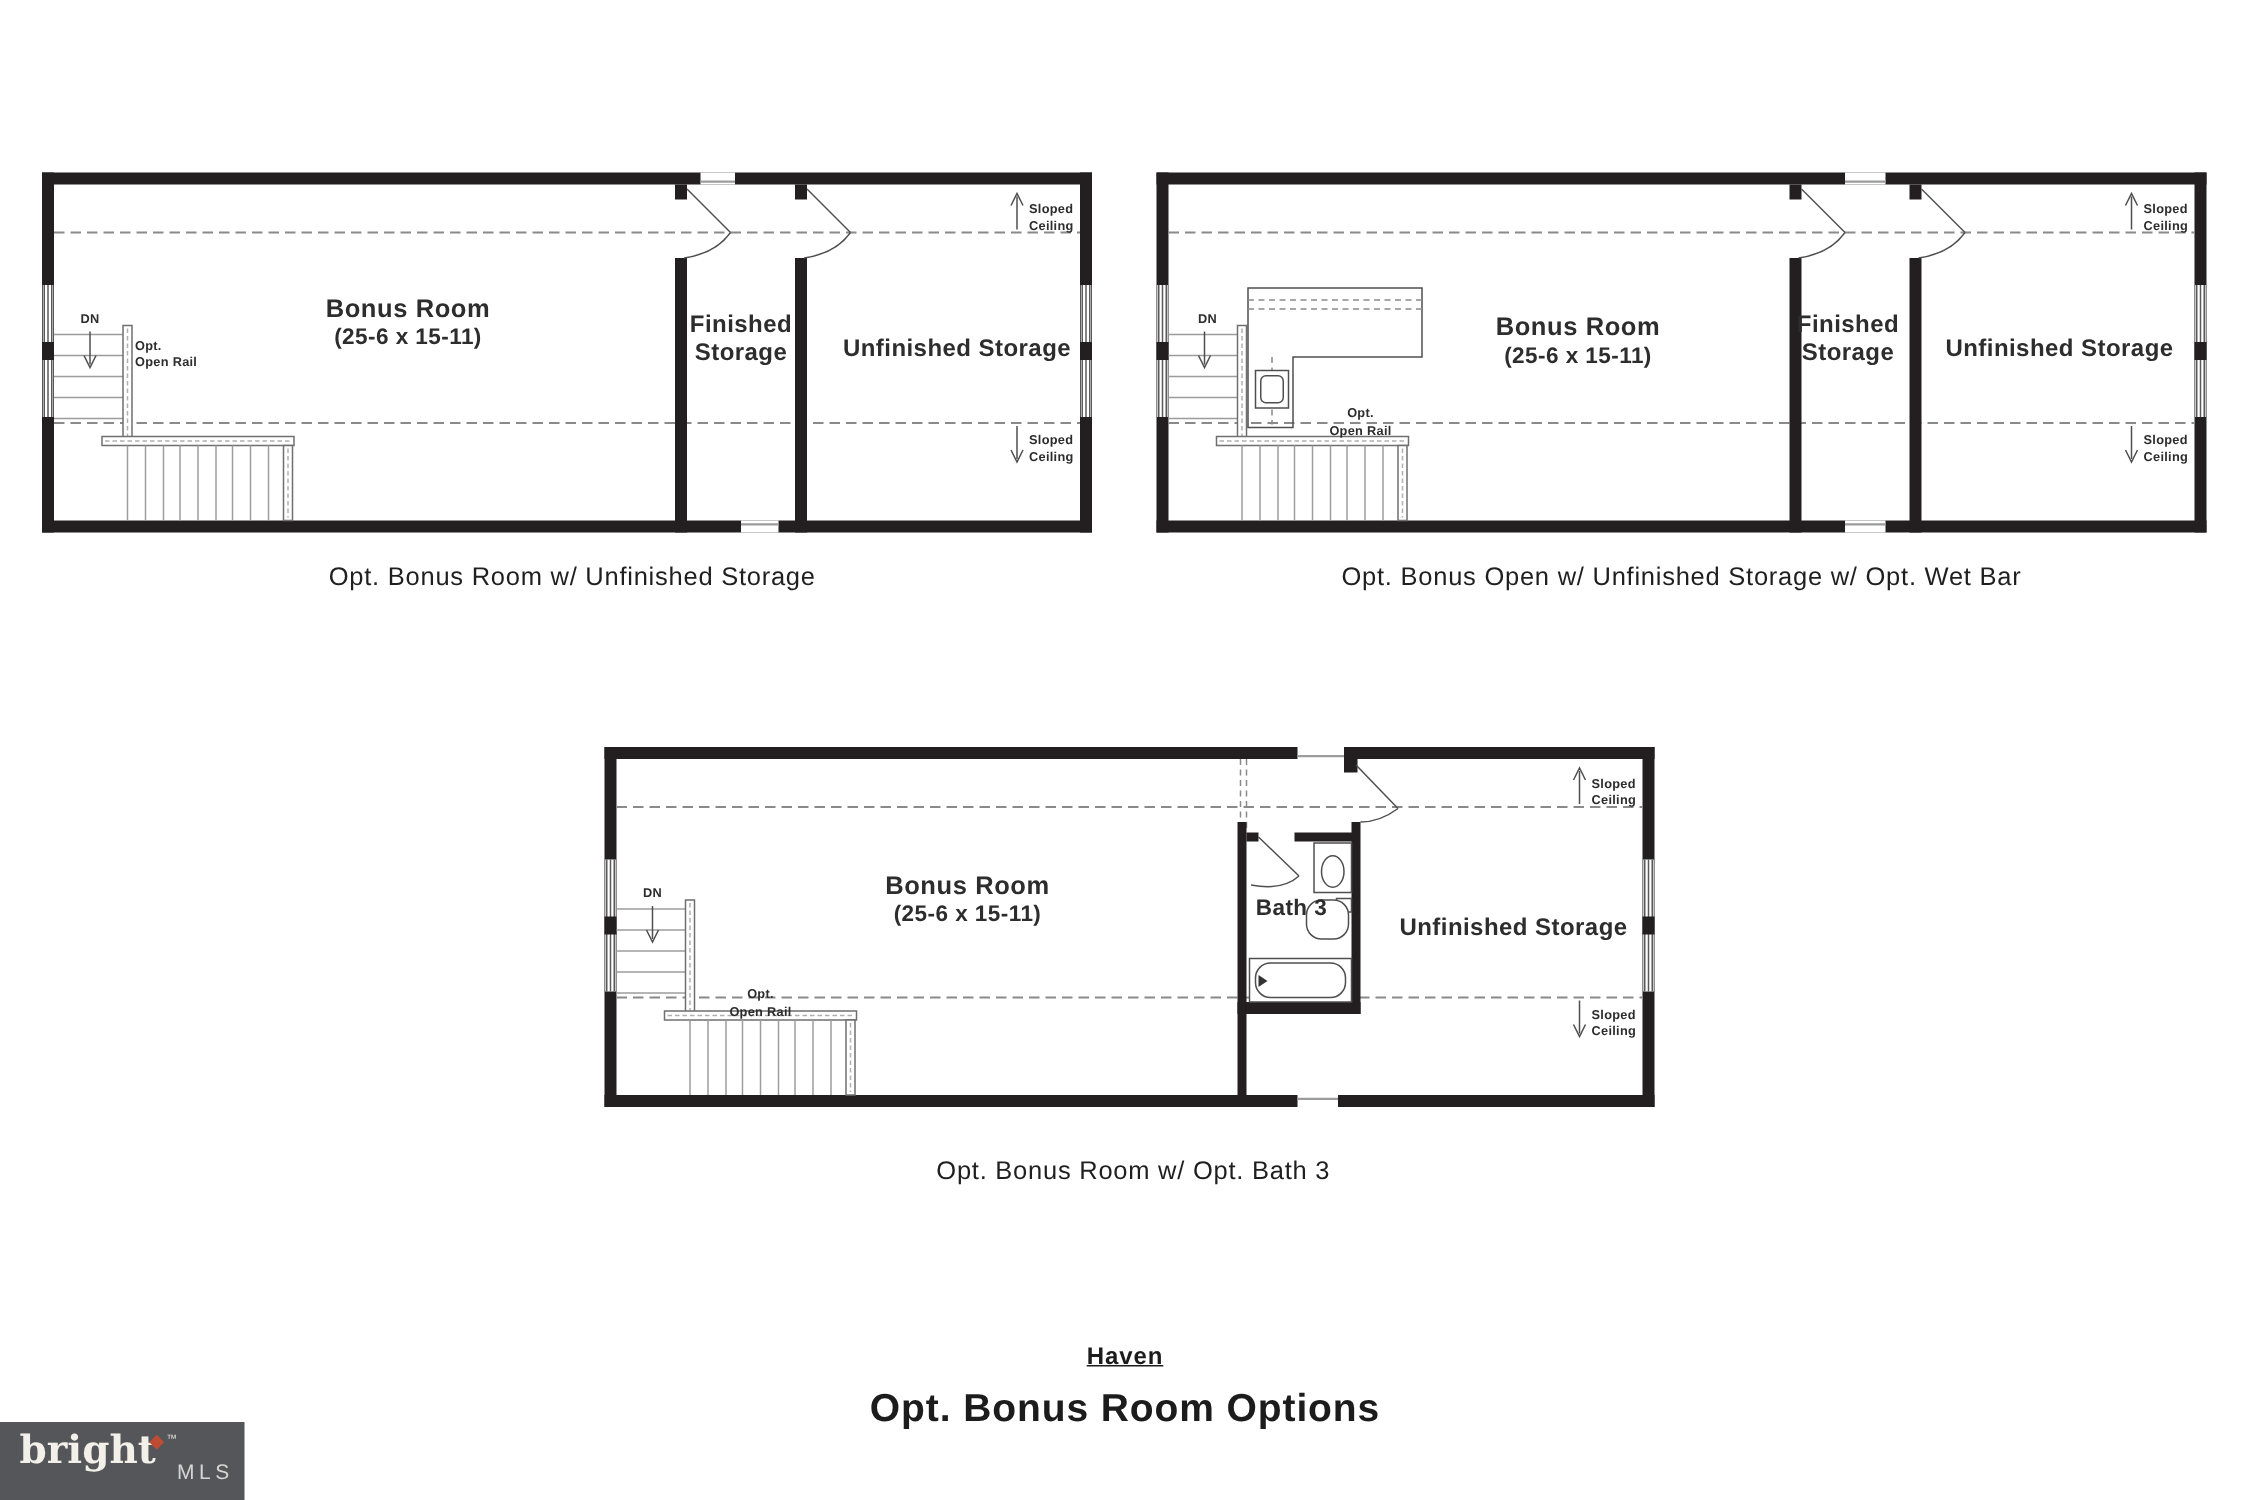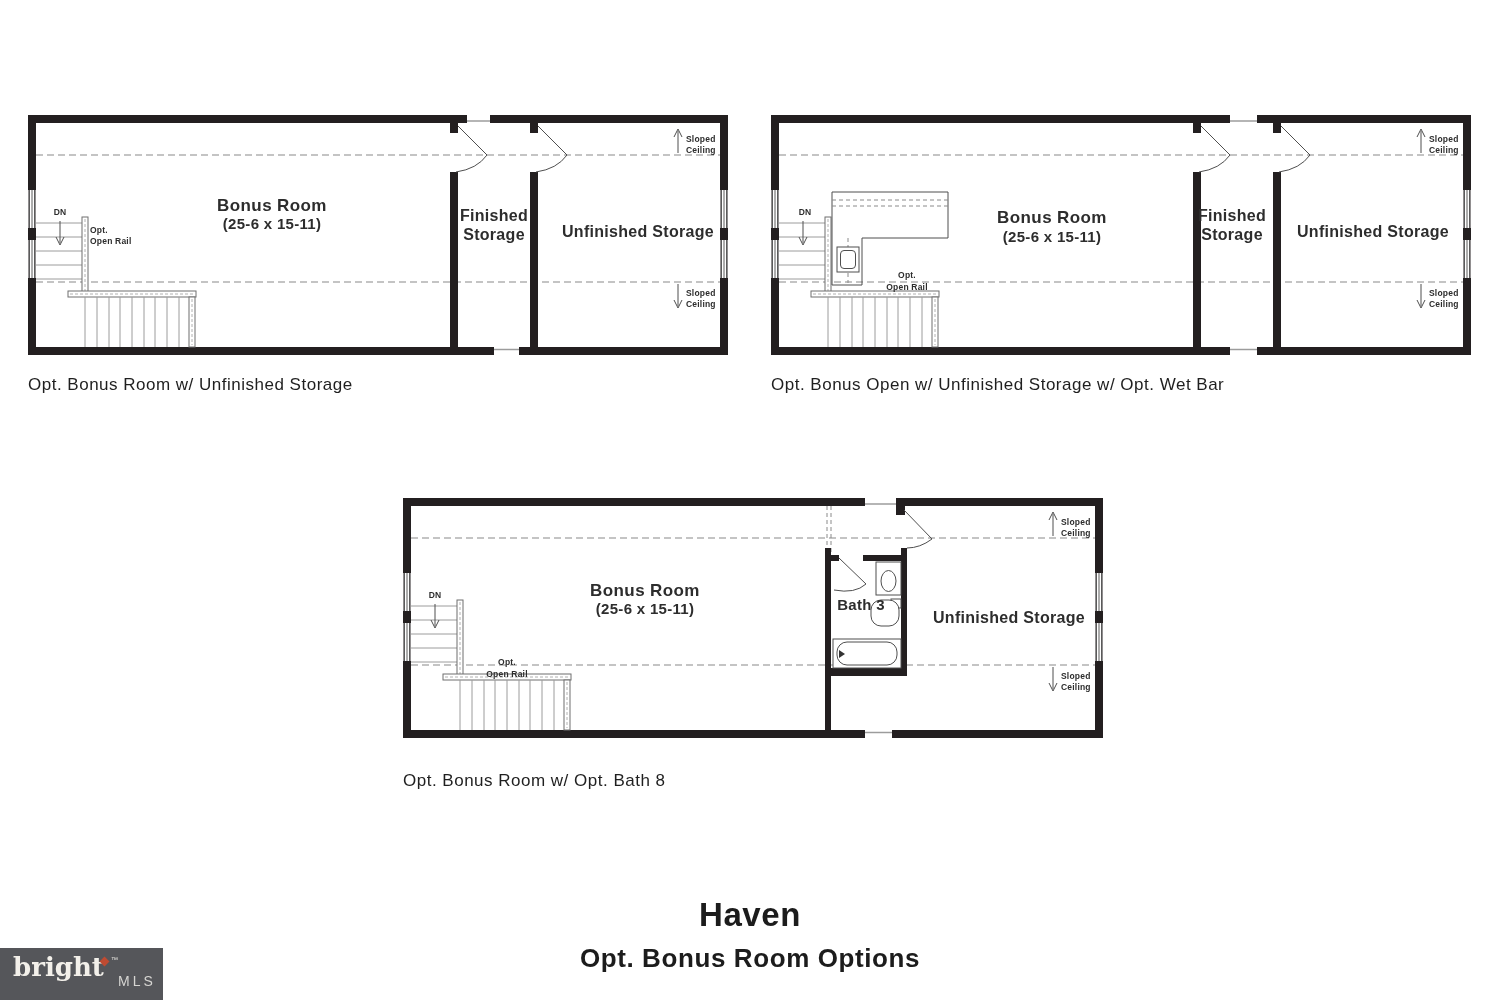--- a/index.html
+++ b/index.html
@@ -20,24 +20,24 @@
   .gapline{stroke:#9c9c9c;stroke-width:1.5}
   text{fill:#2d2d2d;font-family:"Liberation Sans",sans-serif}
   .t-room{font-size:17px;font-weight:700;letter-spacing:.4px;text-anchor:middle}
   .t-dims{font-size:15px;font-weight:700;letter-spacing:.3px;text-anchor:middle}
   .t-room2{font-size:16px;font-weight:700;letter-spacing:.3px;text-anchor:middle}
   .t-bath{font-size:15px;font-weight:700;letter-spacing:.3px;text-anchor:middle}
   .t-small{font-size:8.5px;font-weight:700;letter-spacing:.2px;text-anchor:middle}
   .t-small.start{text-anchor:start}
 
   
-  .caption{position:absolute;font-size:17px;font-weight:500;
+  .caption{position:absolute;text-align:center;font-size:17px;font-weight:500;
            letter-spacing:.5px;color:#1f1f1f;}
   .title-block{position:absolute;left:0;width:1500px;top:896px;text-align:center;color:#1c1c1c;}
-  .title-line1{font-size:33px;font-weight:700;letter-spacing:.6px;}
+  .title-line1{font-size:16px;font-weight:700;letter-spacing:.6px;text-decoration:underline;}
   .title-line2{font-size:26px;font-weight:700;letter-spacing:.6px;margin-top:9px;}
 
   
   .logo{position:absolute;left:0;top:948px;width:163px;height:52px;background:#55565a;}
   .logo-brand{position:absolute;left:13px;top:4px;font-family:"DejaVu Serif",serif;
               font-weight:700;font-size:26px;color:#f3f0ea;letter-spacing:0;}
   .logo-diamond{position:absolute;left:101px;top:10px;width:7px;height:7px;
                 background:#bf4b32;transform:rotate(45deg);}
   .logo-tm{position:absolute;left:111px;top:8px;font-size:7px;color:#e8e6e1;}
   .logo-mls{position:absolute;left:118px;top:25px;font-size:14px;letter-spacing:3px;
@@ -234,21 +234,21 @@
     <text class="t-small" x="104" y="179">Open Rail</text>
     <text class="t-small start" x="658" y="27">Sloped</text>
     <text class="t-small start" x="658" y="38">Ceiling</text>
     <text class="t-small start" x="658" y="181">Sloped</text>
     <text class="t-small start" x="658" y="192">Ceiling</text>
   </g>
 </svg>
 
 <div class="caption" style="left:28px;top:375px;width:707px">Opt. Bonus Room w/ Unfinished Storage</div>
 <div class="caption" style="left:771px;top:375px;width:700px">Opt. Bonus Open w/ Unfinished Storage w/ Opt. Wet Bar</div>
-<div class="caption" style="left:403px;top:771px;width:705px">Opt. Bonus Room w/ Opt. Bath 8</div>
+<div class="caption" style="left:403px;top:771px;width:705px">Opt. Bonus Room w/ Opt. Bath 3</div>
 
 <div class="title-block">
   <div class="title-line1">Haven</div>
   <div class="title-line2">Opt. Bonus Room Options</div>
 </div>
 
 <div class="logo">
   <span class="logo-brand">bright</span>
   <span class="logo-diamond"></span>
   <span class="logo-tm">™</span>

